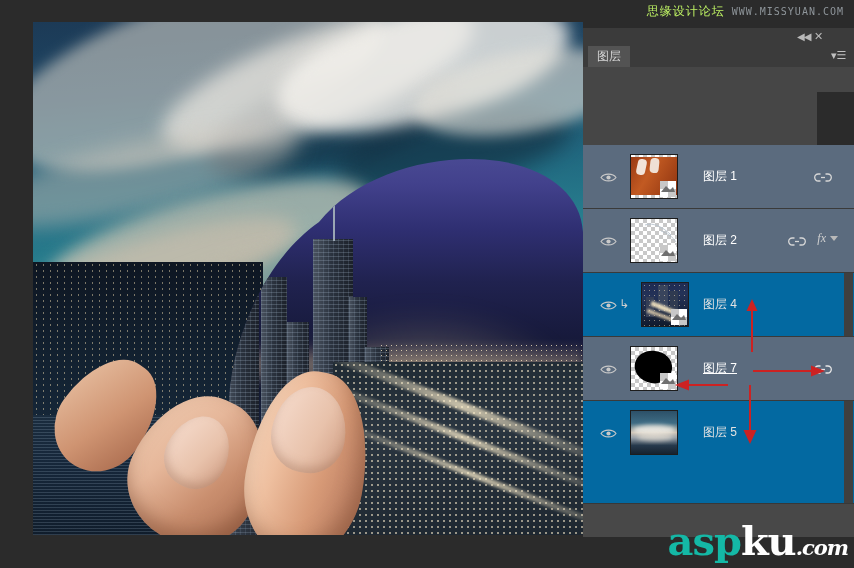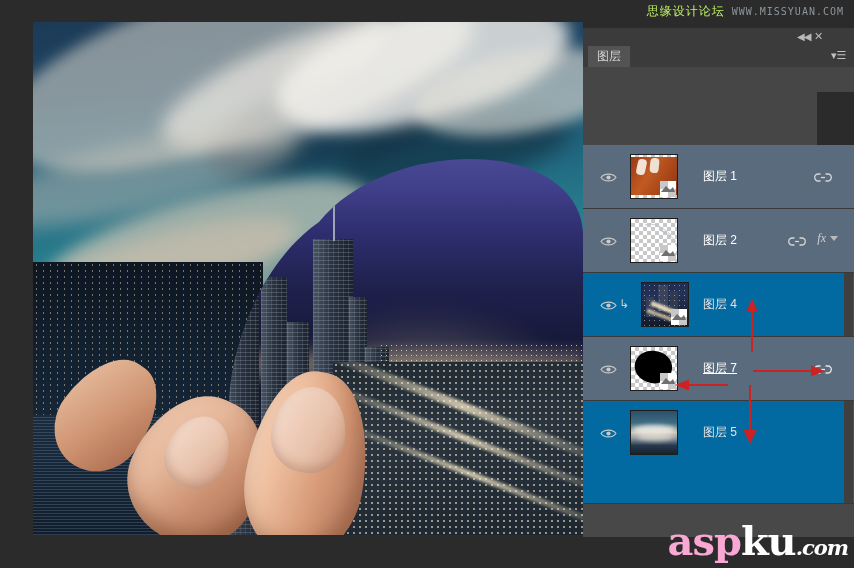--- a/index.html
+++ b/index.html
@@ -175,21 +175,21 @@
   
   .anno{position:absolute;left:0;top:0;width:854px;height:568px;pointer-events:none;}
 
   
   .wm-top{position:absolute;right:10px;top:3px;display:flex;align-items:center;gap:7px;}
   .wm-top .cn{color:#bef264;font-size:12px;letter-spacing:1px;font-family:"DejaVu Sans",sans-serif;}
   .wm-top .en{color:#8e959a;font-size:10px;letter-spacing:1px;font-family:"DejaVu Sans Mono",monospace;}
 
   .wm-bot{position:absolute;right:6px;bottom:2px;text-align:right;}
   .wm-bot .logo{font-family:"DejaVu Serif",serif;font-size:40px;font-weight:bold;line-height:36px;letter-spacing:-1px;}
-  .wm-bot .logo .a{color:#f9a8d4;} .wm-bot .logo .k{color:#ffffff;} .wm-bot .logo .d{color:#ffffff;font-size:21px;font-style:italic;}
+  .wm-bot .logo .a{color:#14b8a6;} .wm-bot .logo .k{color:#ffffff;} .wm-bot .logo .d{color:#ffffff;font-size:21px;font-style:italic;}
   .wm-bot .sub{color:#ffffff;font-size:13px;letter-spacing:1px;margin-top:-2px;}
 </style>
 </head>
 <body>
 
 <div id="root">
 
   <div class="workspace">
     <div class="canvas-wrap">
 

